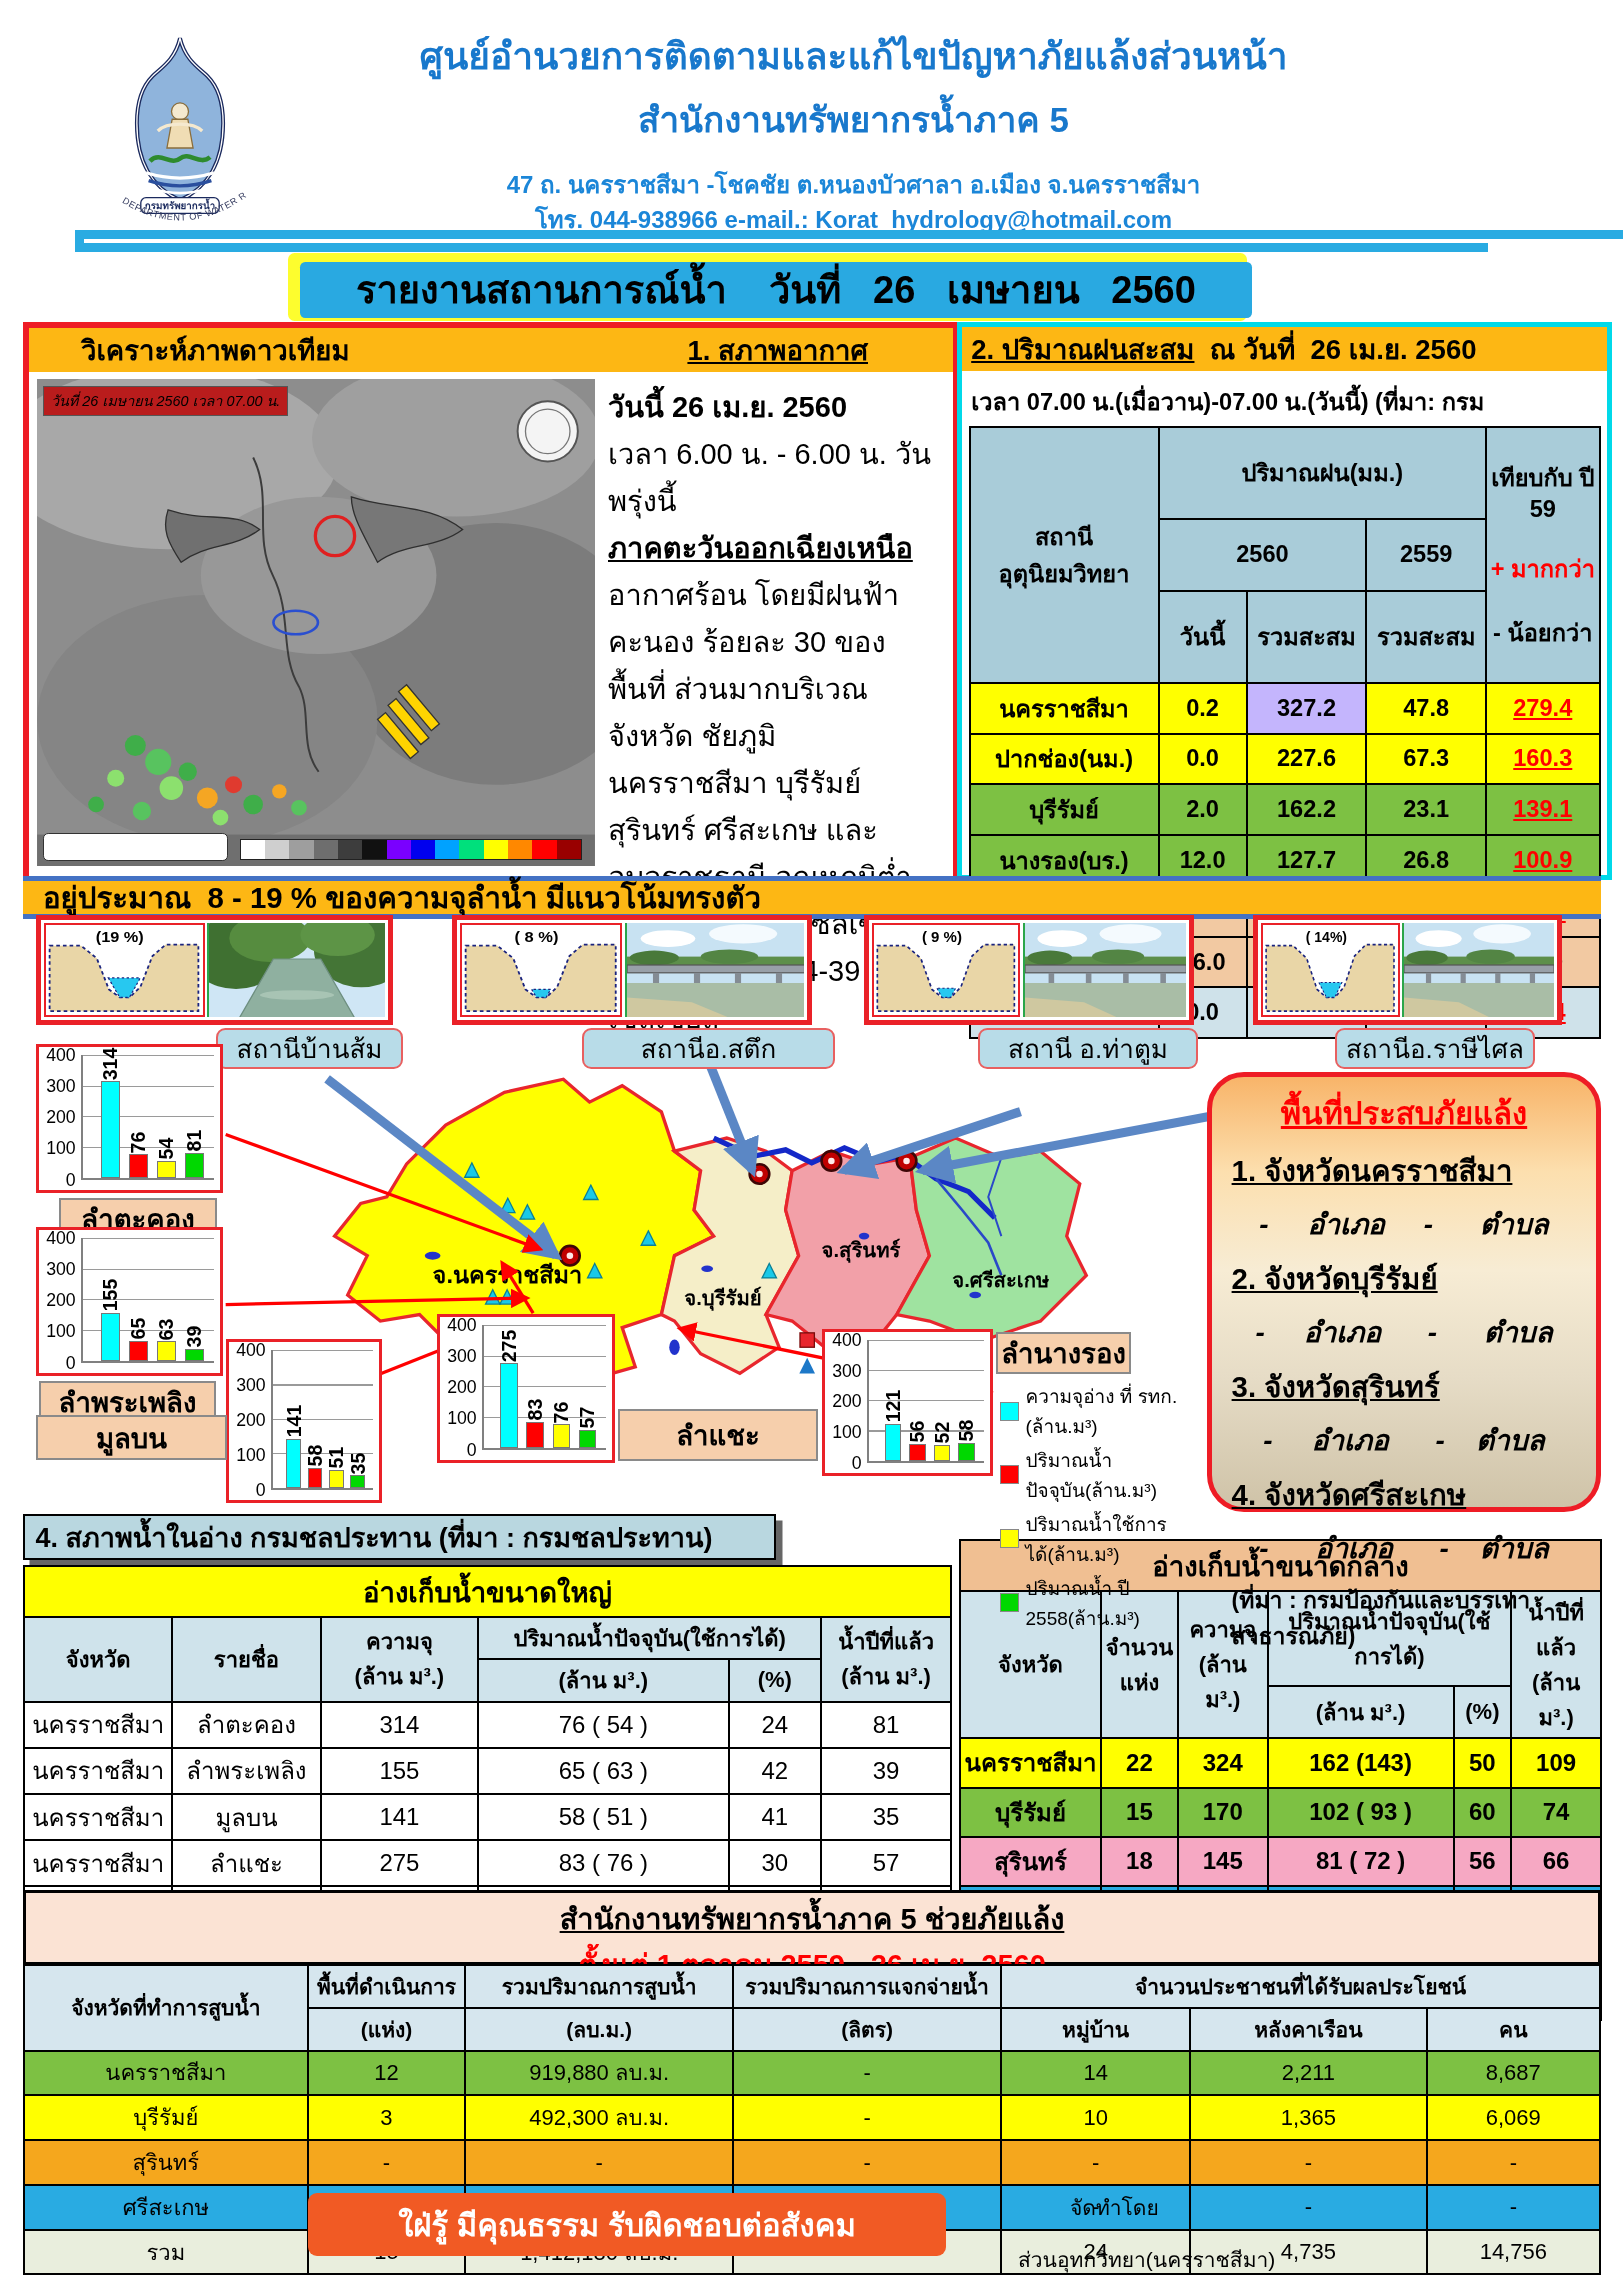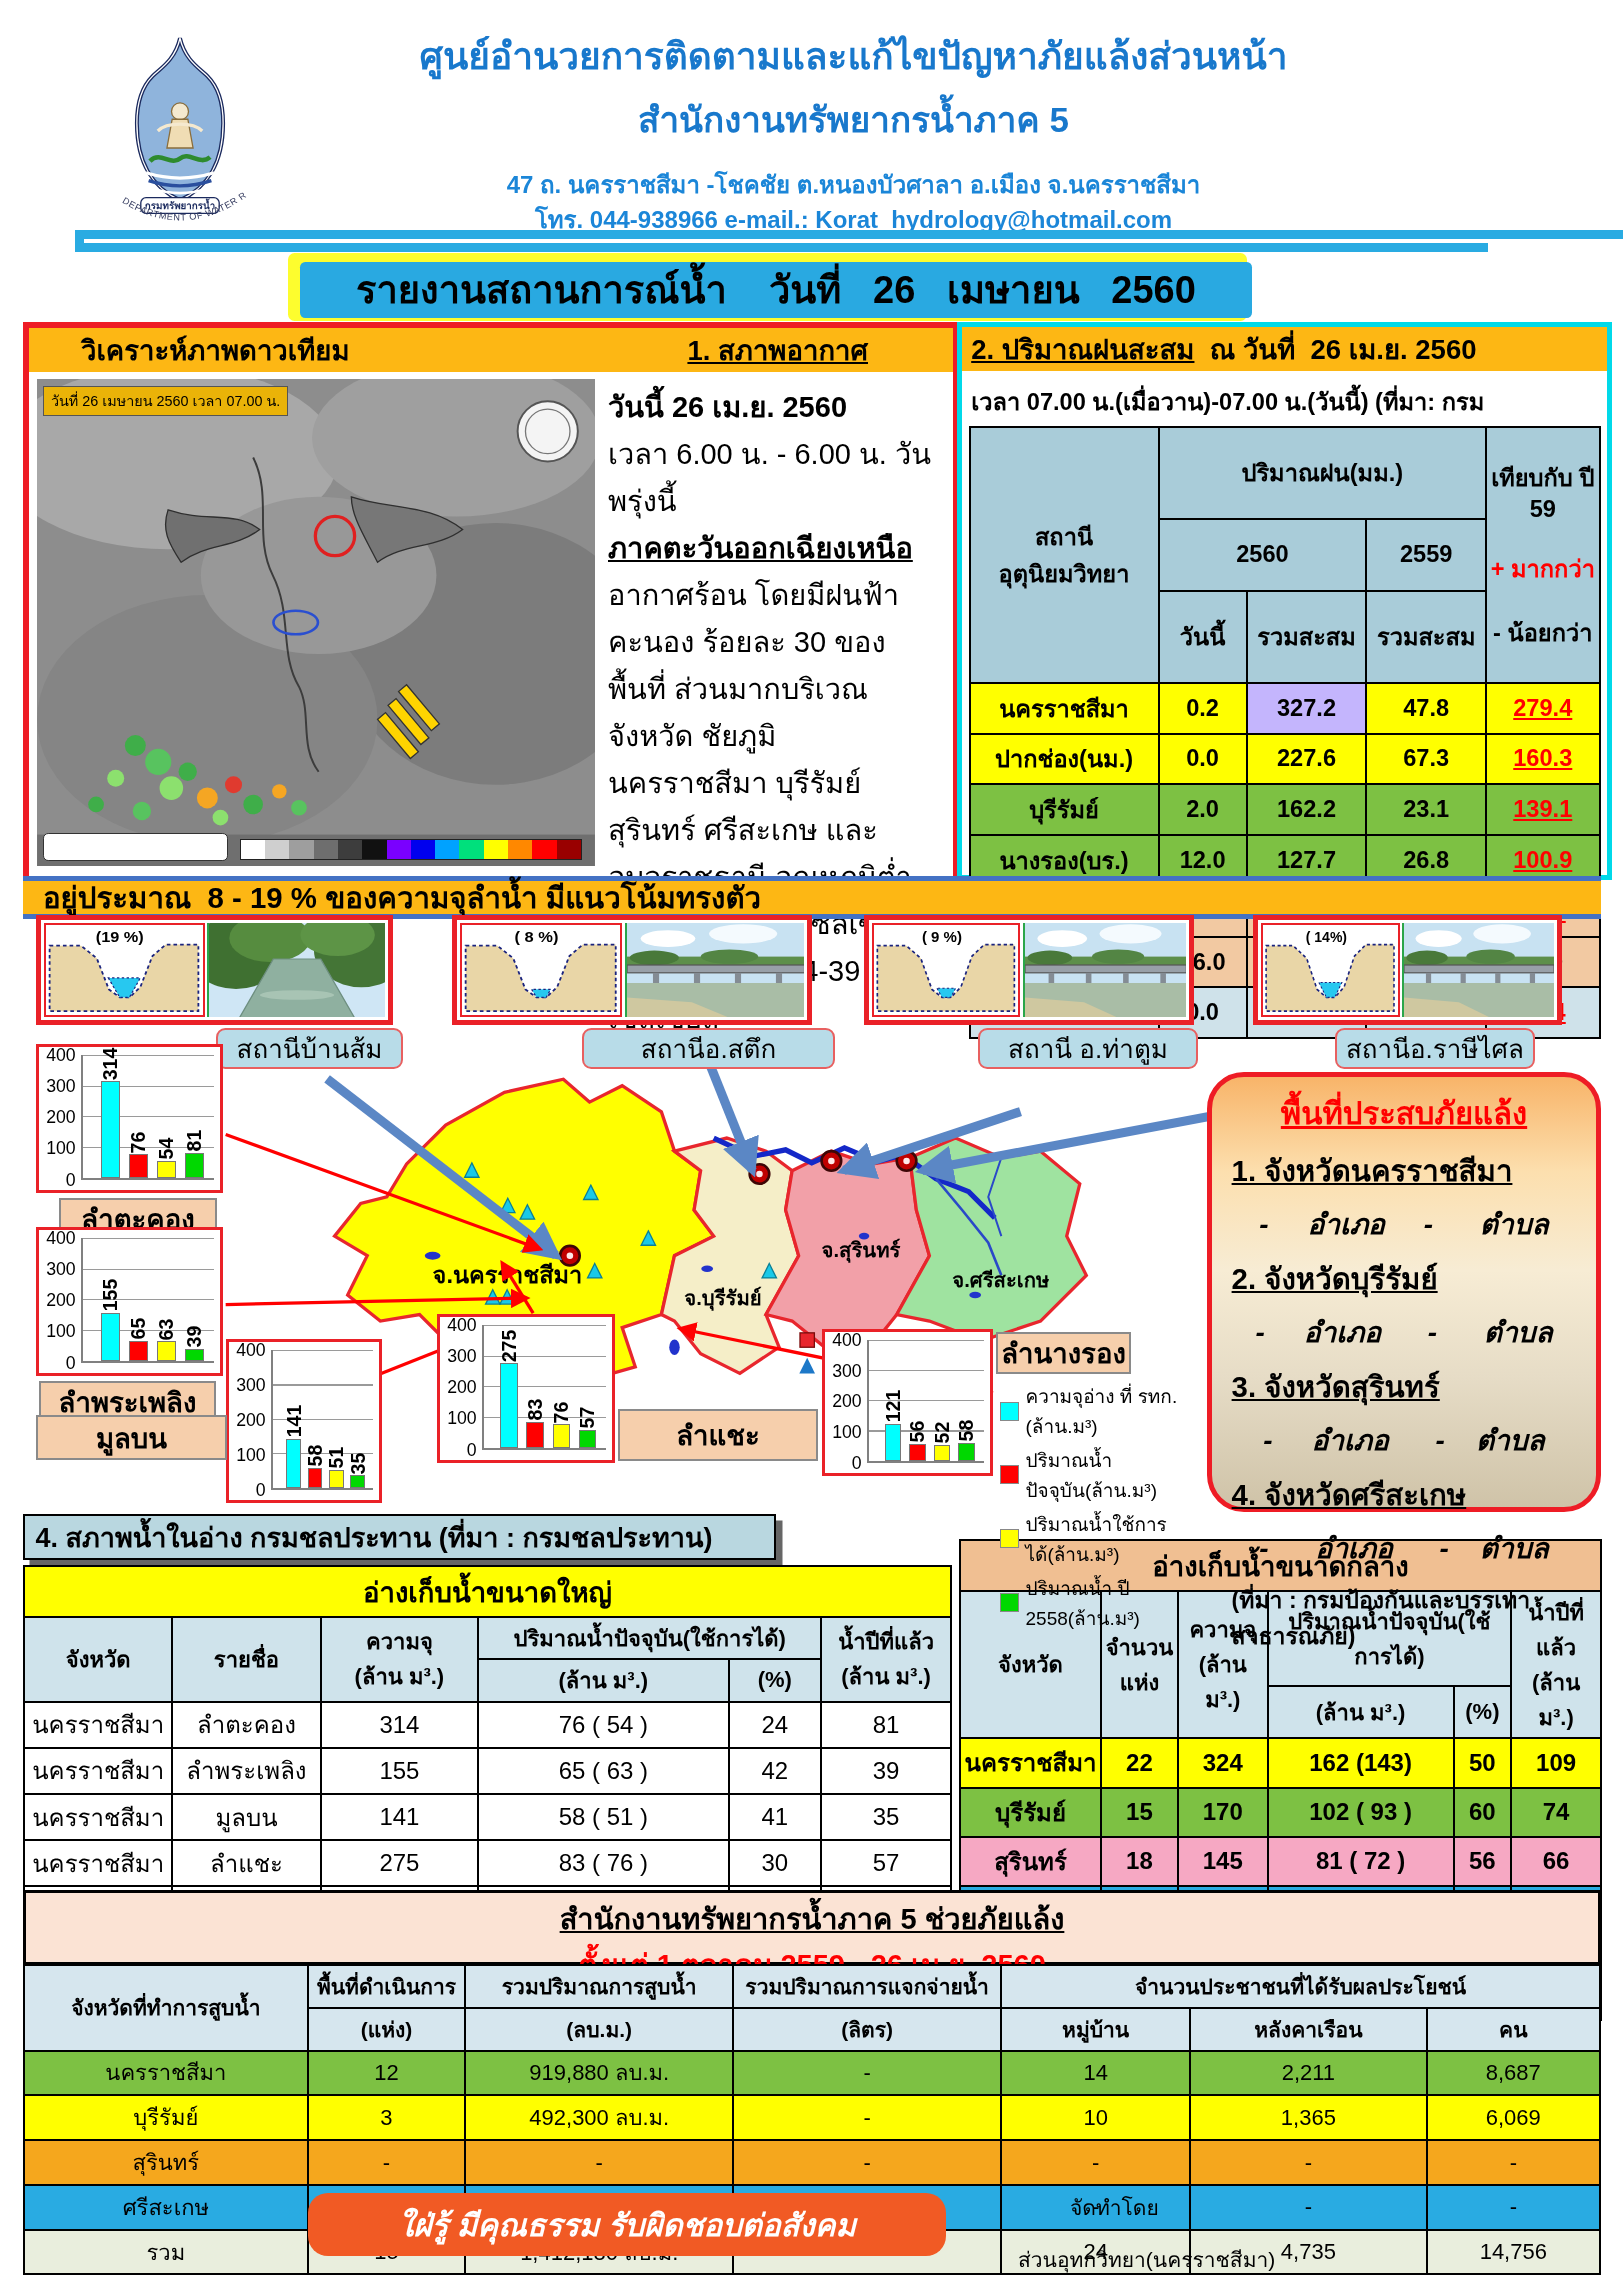--- a/index.html
+++ b/index.html
@@ -81,26 +81,26 @@
   
   .s5banner{left:23px;top:1890px;width:1578px;height:75px;background:#fbe3d4;border:3.3px solid #000;
             box-sizing:border-box;text-align:center;padding-top:2.6px;}
   .s5t1{font-size:29px;font-weight:bold;text-decoration:underline;}
   .s5t2{font-size:29px;font-weight:bold;color:#f00;}
   .pump-wrap{left:23px;top:1964px;width:1578px;}
   .pump-tbl{width:100%;table-layout:fixed;}
   .pump-tbl td{border:2.6px solid #000;text-align:center;font-size:22px;padding:3.9px 1.3px;}
   .pump-tbl .hh{background:#d6e6ee;font-weight:bold;font-size:21px;}
   
-  .motto{left:308px;top:2193px;width:638px;height:63px;background:#f15a24;border-radius:20px;
-         display:flex;align-items:center;justify-content:center;color:#fff;font-size:31px;font-weight:bold;font-style:italic;}
+  .motto{left:308px;top:2193px;width:638px;height:63px;background:#f15a24;border-radius:9px;
+         display:flex;align-items:center;justify-content:center;color:#fff;font-size:31px;font-weight:bold;}
   .by{font-size:21px;}
   
   .satwrap{position:absolute;left:7.9px;top:51px;width:558px;height:487px;background:#8f8f8f;overflow:hidden;}
-  .satdate{position:absolute;left:6.5px;top:6.5px;background:#eab308;border:1.3px solid #555;font-size:14.4px;padding:2.6px 6.5px;}
+  .satdate{position:absolute;left:6.5px;top:6.5px;background:#b91c1c;border:1.3px solid #555;font-size:14.4px;padding:2.6px 6.5px;font-style:italic;}
   .sat-colorbar{position:absolute;left:203px;bottom:6.5px;width:340px;height:18.3px;display:flex;border:1.3px solid #222;}
   .sat-colorbar div{flex:1;}
   .sat-callout{position:absolute;left:6.5px;bottom:5.2px;width:183px;height:26px;background:#fff;border:1.3px solid #333;border-radius:5.2px;}
 </style>
 </head>
 <body>
 
 <div id="page">
 
   <svg class="abs" style="left:95px;top:33px;" width="170" height="196" viewBox="0 0 260 300">

